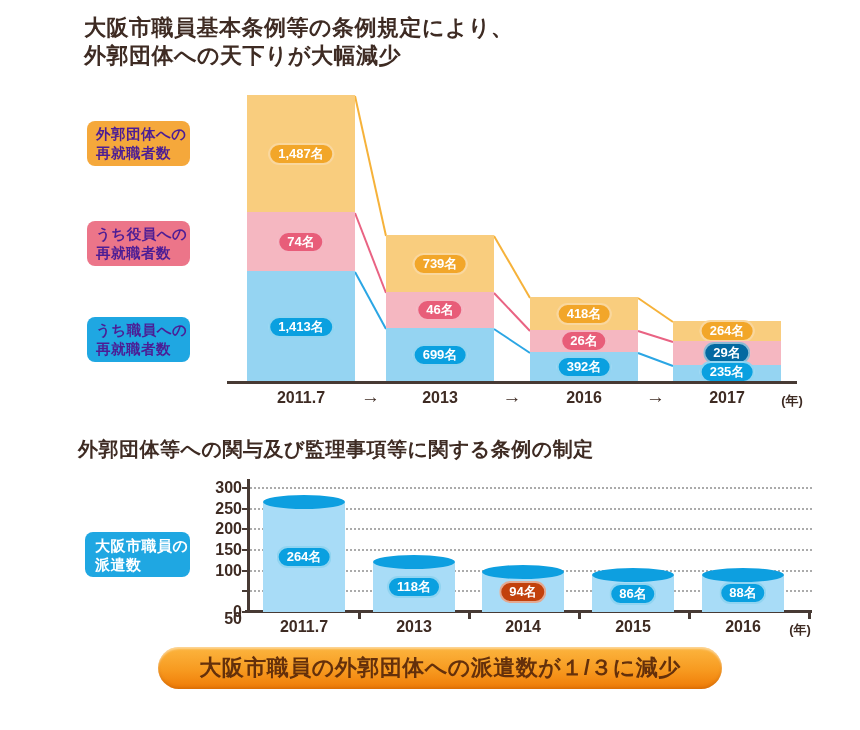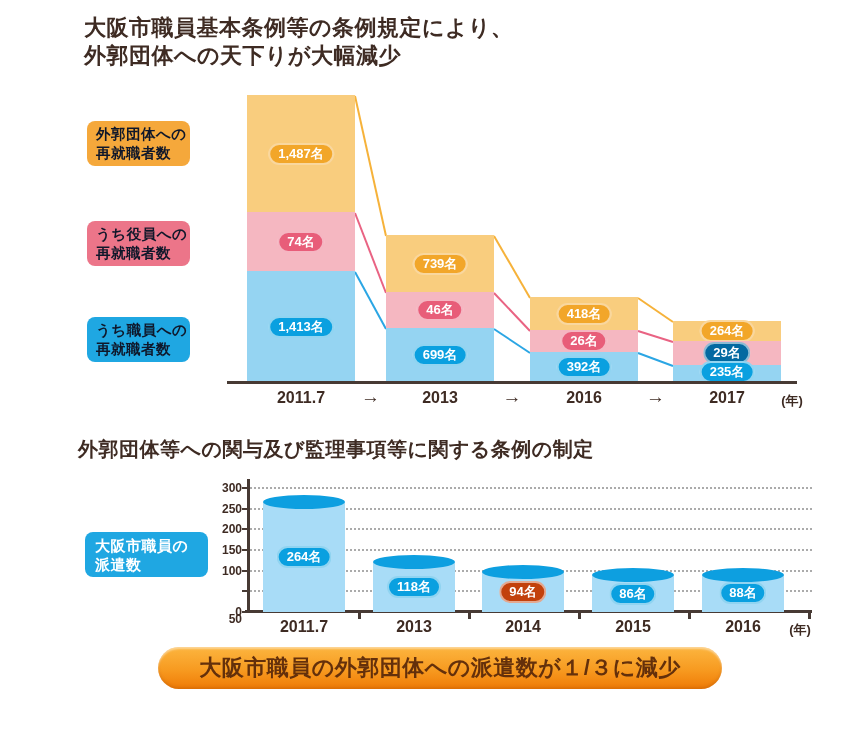--- a/index.html
+++ b/index.html
@@ -1,34 +1,34 @@
 <!DOCTYPE html>
 <html><head>
 <meta charset="utf-8">
 <style>
   html,body{margin:0;padding:0;background:#ffffff;}
   *{box-sizing:border-box;font-family:"Liberation Sans","DejaVu Sans",sans-serif;}
   #app{position:relative;width:860px;height:730px;background:#fff;overflow:hidden;}
   .abs{position:absolute;}
   .title{left:84px;top:14px;font-size:22px;font-weight:bold;color:#3E2B23;line-height:28px;letter-spacing:.5px;}
   .section-title{left:78px;top:436px;font-size:20px;font-weight:bold;color:#3E2B23;letter-spacing:.5px;}
-  .legend-badge{left:87px;width:103px;height:45px;border-radius:8px;color:#0f172a;font-size:14.5px;
+  .legend-badge{left:87px;width:103px;height:45px;border-radius:8px;color:#4c1d95;font-size:14.5px;
     font-weight:bold;line-height:19px;padding:4px 0 0 9px;letter-spacing:.5px;}
   .seg{position:absolute;}
   .pill{position:absolute;transform:translate(-50%,-50%);color:#fff;font-weight:bold;font-size:13px;
     line-height:16px;padding:1px 8px;border-radius:11px;border:2px solid rgba(255,255,255,.55);white-space:nowrap;}
   .xlab{position:absolute;transform:translateX(-50%);font-size:16px;font-weight:bold;color:#3E2B23;white-space:nowrap;}
   .arrow{position:absolute;transform:translateX(-50%);font-size:19px;font-weight:bold;color:#3E2B23;}
   .unit{position:absolute;transform:translateX(-50%);font-size:13px;font-weight:bold;color:#3E2B23;white-space:nowrap;}
   .axisline{position:absolute;background:#473A34;}
   .grid{position:absolute;border-top:2px dotted #ABABAB;height:0;}
-  .ytick{position:absolute;transform:translateY(-50%);text-align:right;width:40px;font-size:12px;font-weight:bold;color:#3E2B23;}
+  .ytick{position:absolute;transform:translateY(-50%);text-align:right;width:40px;font-size:16px;font-weight:bold;color:#3E2B23;}
   .cylbody{position:absolute;}
   .cyltop{position:absolute;border-radius:50%;}
-  .dispatch-badge{left:85px;top:532px;width:123px;height:45px;border-radius:8px;color:#fff;
+  .dispatch-badge{left:85px;top:532px;width:105px;height:45px;border-radius:8px;color:#fff;
     font-size:15px;font-weight:bold;line-height:19px;padding:4px 0 0 10px;letter-spacing:.5px;}
   .banner{left:158px;top:647px;width:564px;height:42px;border-radius:21px;text-align:center;
     font-size:22px;font-weight:bold;line-height:42px;letter-spacing:.5px;
     box-shadow:inset 0 2px 2px rgba(255,255,255,.45), inset 0 -2px 3px rgba(160,70,0,.25);}
   svg{position:absolute;left:0;top:0;pointer-events:none;}
 </style>
 </head>
 <body>
 
 <div id="app">

